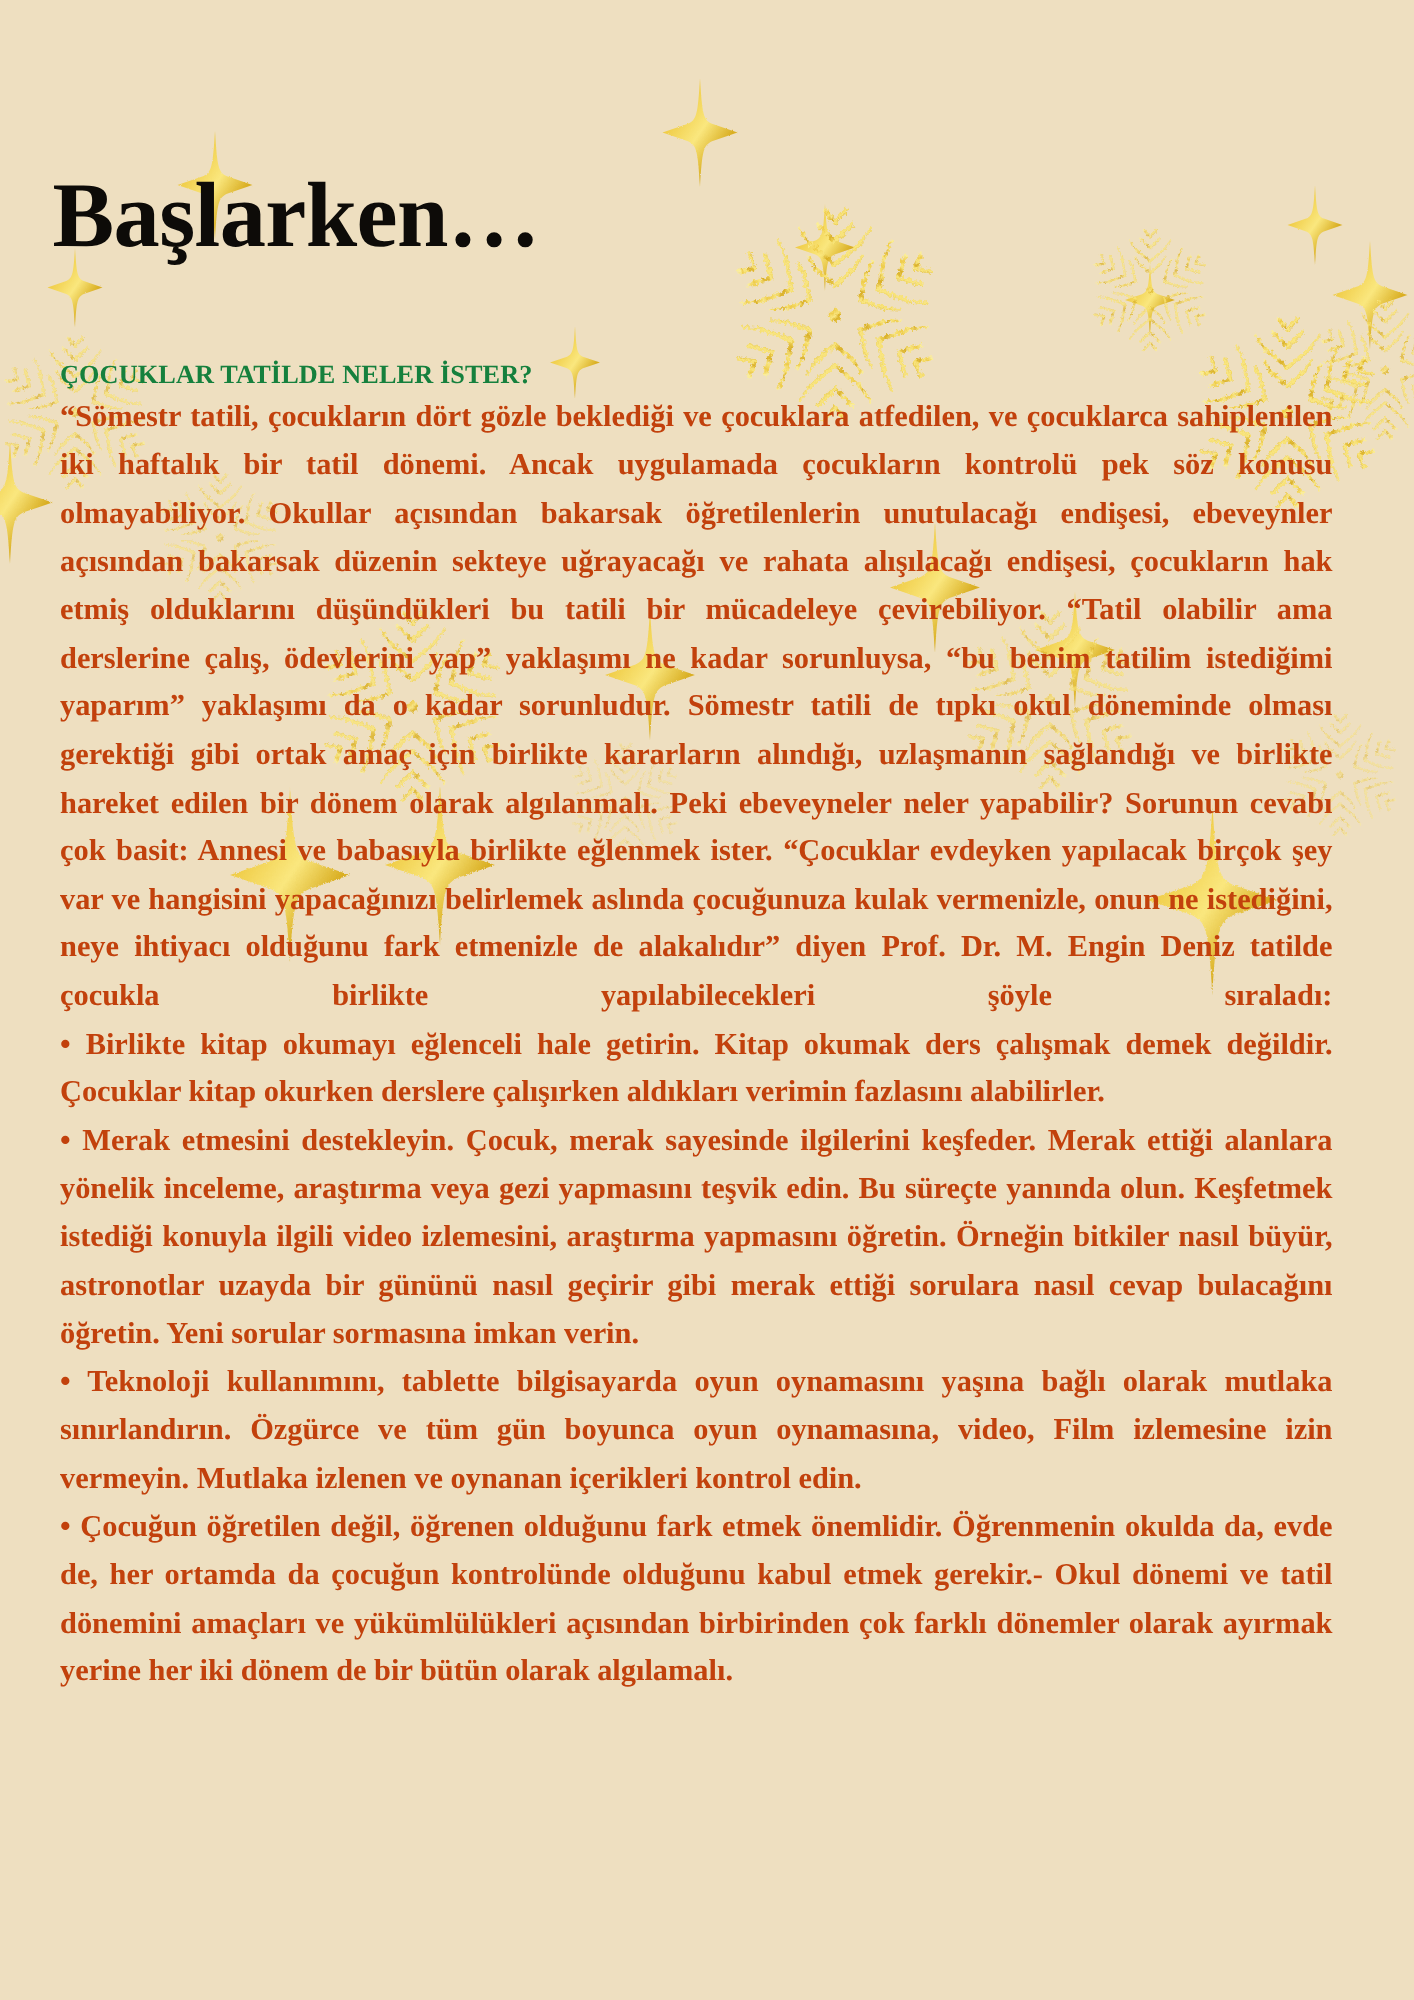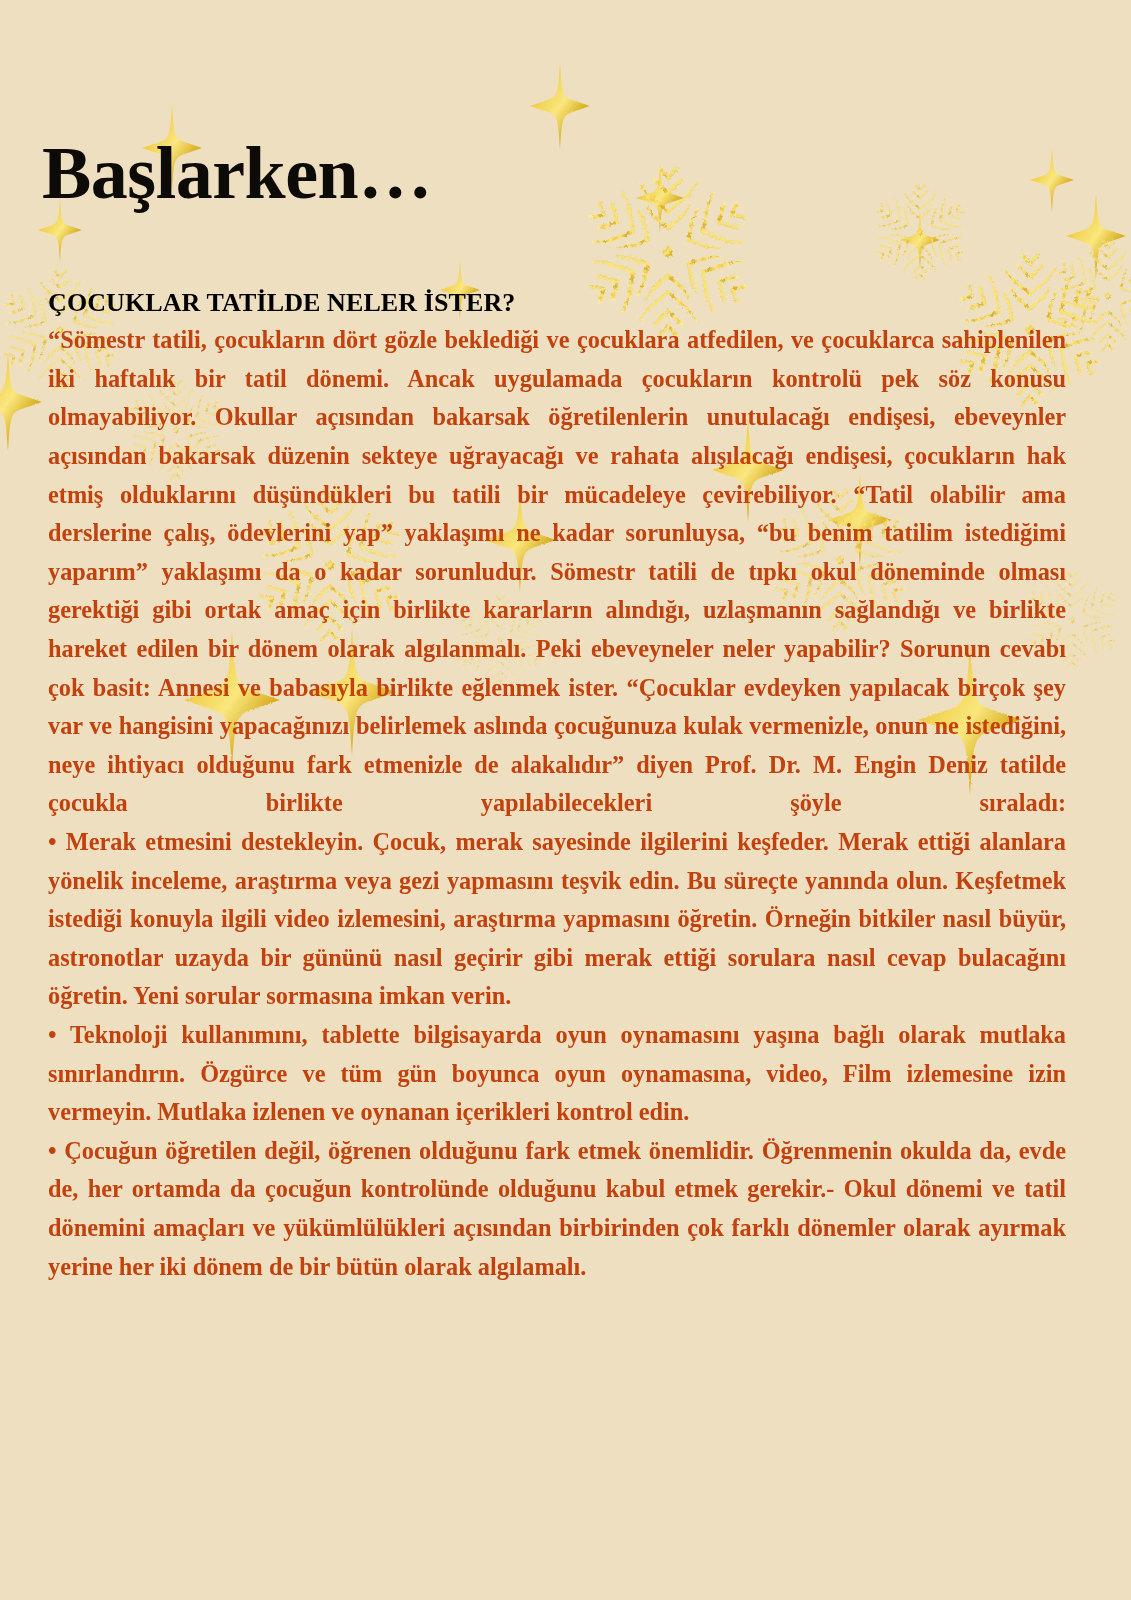--- a/index.html
+++ b/index.html
@@ -61,24 +61,24 @@
     position: absolute;
     left: 48px;
     top: 286px;
     width: 1018px;
   }
 
   .kicker {
     margin: 0 0 2px 0;
     font-family: "Liberation Serif", "DejaVu Serif", serif;
     font-weight: 700;
-    font-size: 26px;
+    font-size: 21px;
     line-height: 1.28;
     letter-spacing: 0.1px;
-    color: #000000;
+    color: #15803d;
     text-align: left;
   }
 
   .para {
     margin: 0;
     font-family: "Liberation Serif", "DejaVu Serif", serif;
     font-weight: 700;
     font-size: 24.3px;
     line-height: 38.6px;
     color: #c2410c;
@@ -242,20 +242,24 @@
   <div id="content">
 
     <h1 class="title">Başlarken…</h1>
 
     <div class="article">
 
       <p class="kicker">ÇOCUKLAR TATİLDE NELER İSTER?</p>
 
       <p class="para justify-all">“Sömestr tatili, çocukların dört gözle beklediği ve çocuklara atfedilen, ve çocuklarca sahiplenilen iki haftalık bir tatil dönemi. Ancak uygulamada çocukların kontrolü pek söz konusu olmayabiliyor. Okullar açısından bakarsak öğretilenlerin unutulacağı endişesi, ebeveynler açısından bakarsak düzenin sekteye uğrayacağı ve rahata alışılacağı endişesi, çocukların hak etmiş olduklarını düşündükleri bu tatili bir mücadeleye çevirebiliyor. “Tatil olabilir ama derslerine çalış, ödevlerini yap” yaklaşımı ne kadar sorunluysa, “bu benim tatilim istediğimi yaparım” yaklaşımı da o kadar sorunludur. Sömestr tatili de tıpkı okul döneminde olması gerektiği gibi ortak amaç için birlikte kararların alındığı, uzlaşmanın sağlandığı ve birlikte hareket edilen bir dönem olarak algılanmalı. Peki ebeveyneler neler yapabilir? Sorunun cevabı çok basit: Annesi ve babasıyla birlikte eğlenmek ister. “Çocuklar evdeyken yapılacak birçok şey var ve hangisini yapacağınızı belirlemek aslında çocuğunuza kulak vermenizle, onun ne istediğini, neye ihtiyacı olduğunu fark etmenizle de alakalıdır” diyen Prof. Dr. M. Engin Deniz tatilde çocukla birlikte yapılabilecekleri şöyle sıraladı:</p>
 
+      <p class="para last-line-left">
+        <span>•</span>
+        <span>Birlikte kitap okumayı eğlenceli hale getirin. Kitap okumak ders çalışmak demek değildir. Çocuklar kitap okurken derslere çalışırken aldıkları verimin fazlasını alabilirler.</span>
+      </p>
 
       <p class="para last-line-left">
         <span>•</span>
         <span>Merak etmesini destekleyin. Çocuk, merak sayesinde ilgilerini keşfeder. Merak ettiği alanlara yönelik inceleme, araştırma veya gezi yapmasını teşvik edin. Bu süreçte yanında olun. Keşfetmek istediği konuyla ilgili video izlemesini, araştırma yapmasını öğretin. Örneğin bitkiler nasıl büyür, astronotlar uzayda bir gününü nasıl geçirir gibi merak ettiği sorulara nasıl cevap bulacağını öğretin. Yeni sorular sormasına imkan verin.</span>
       </p>
 
 
       <p class="para last-line-left">
         <span>•</span>
         <span>Teknoloji kullanımını, tablette bilgisayarda oyun oynamasını yaşına bağlı olarak mutlaka sınırlandırın. Özgürce ve tüm gün boyunca oyun oynamasına, video, Film izlemesine izin vermeyin. Mutlaka izlenen ve oynanan içerikleri kontrol edin.</span>

